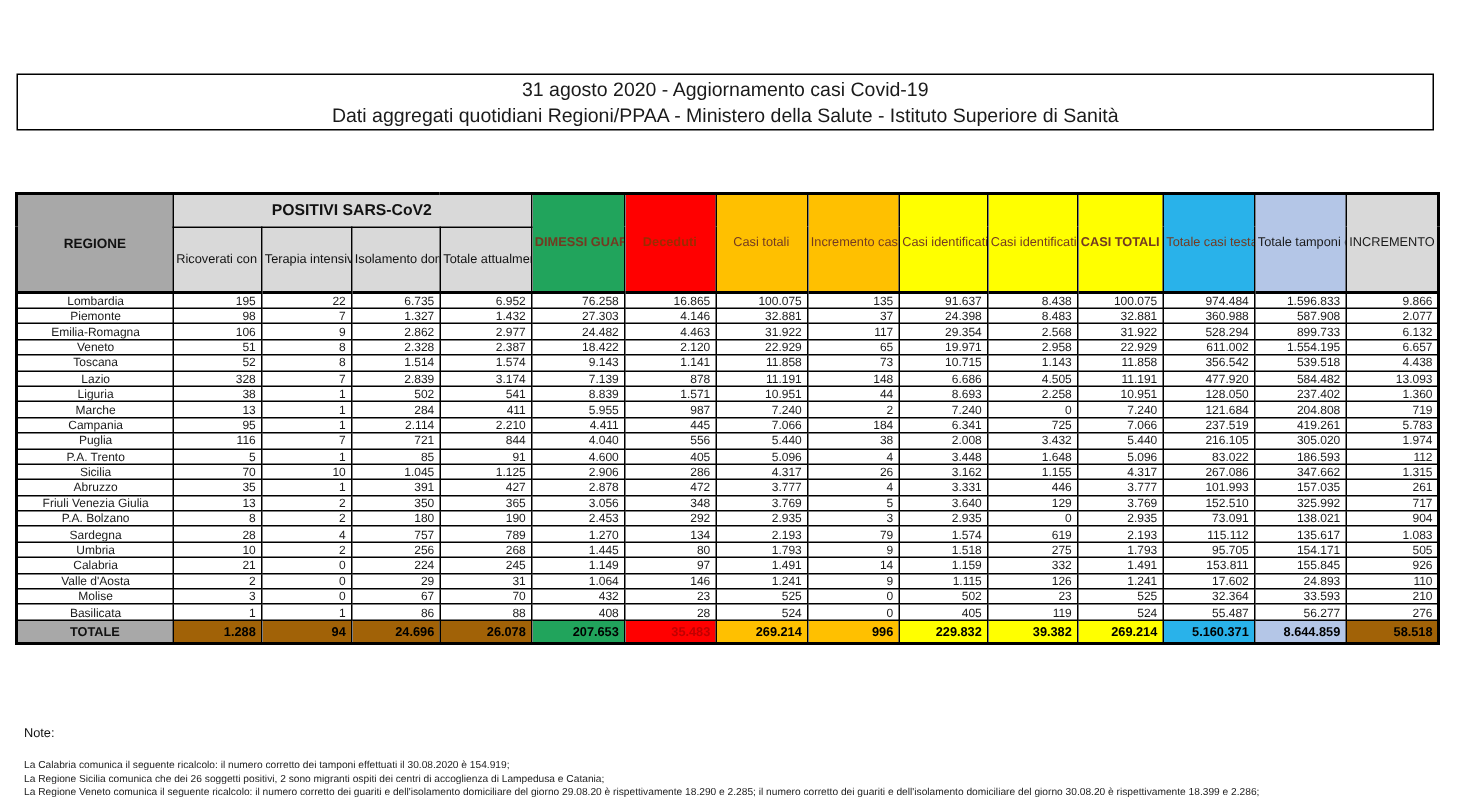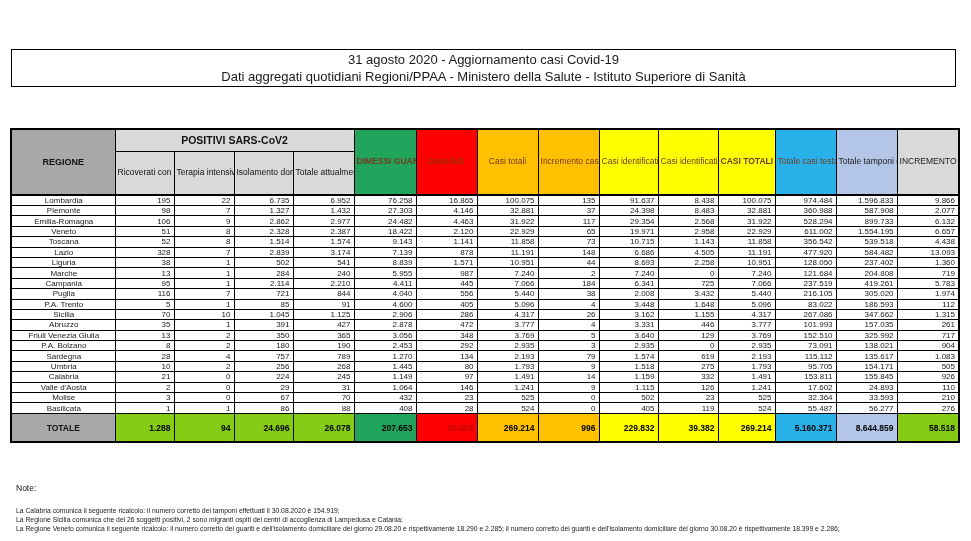--- a/index.html
+++ b/index.html
@@ -46,32 +46,32 @@
   .bg-yellow-b{ background: #ffff00; color: #733a21; font-weight: bold; }
   .bg-cyan  { background: #29b2ea; color: #733a21; }
   .bg-peri  { background: #b4c6e7; color: #1a1a1a; }
   .bg-lgray { background: #d9d9d9; color: #1a1a1a; }
   .thick-r  { border-right-width: 2px; }
   thead tr:last-child th, thead th[rowspan] { border-bottom-width: 2px; }
   tbody td { height: 10.4px; }
   tbody td.region { text-align: center; padding-left: 3px; }
   tbody td.num { text-align: right; padding-right: 3px; }
   tfoot td {
-    height: 29px; font-weight: bold; font-size: 8.5px;
+    height: 16px; font-weight: bold; font-size: 8.5px;
     border-top-width: 2px;
   }
   tfoot td.label { background: #a8a8a8; text-align: center; color: #111; }
   tfoot td.num { text-align: right; padding-right: 3px; color: #000; }
   tfoot td.t-green { background: #21a45c; }
   tfoot td.t-red   { background: #ff0000; color: #c00000; }
   tfoot td.t-orange{ background: #ffc000; }
   tfoot td.t-yellow{ background: #ffff00; }
   tfoot td.t-cyan  { background: #29b2ea; }
   tfoot td.t-peri  { background: #b4c6e7; }
-  tfoot td.t-lgray { background: #84cc16; }
+  tfoot td.t-lgray { background: #a16207; }
   .notes {
     position: absolute; left: 16px; top: 483px;
     font-size: 6.8px; line-height: 1.18; color: #222;
   }
   .notes .note-label { font-size: 8.5px; margin-bottom: 14px; color: #111; }
   .notes .note-line { margin-bottom: 1px; }
 </style>
 </head>
 <body>
 
@@ -238,21 +238,21 @@
         <td class="num thick-r">10.951</td>
         <td class="num">128.050</td>
         <td class="num">237.402</td>
         <td class="num">1.360</td>
       </tr>
       <tr>
         <td class="region">Marche</td>
         <td class="num">13</td>
         <td class="num">1</td>
         <td class="num">284</td>
-        <td class="num">240</td>
+        <td class="num">411</td>
         <td class="num">5.955</td>
         <td class="num">987</td>
         <td class="num">7.240</td>
         <td class="num thick-r">2</td>
         <td class="num">7.240</td>
         <td class="num">0</td>
         <td class="num thick-r">7.240</td>
         <td class="num">121.684</td>
         <td class="num">204.808</td>
         <td class="num">719</td>

